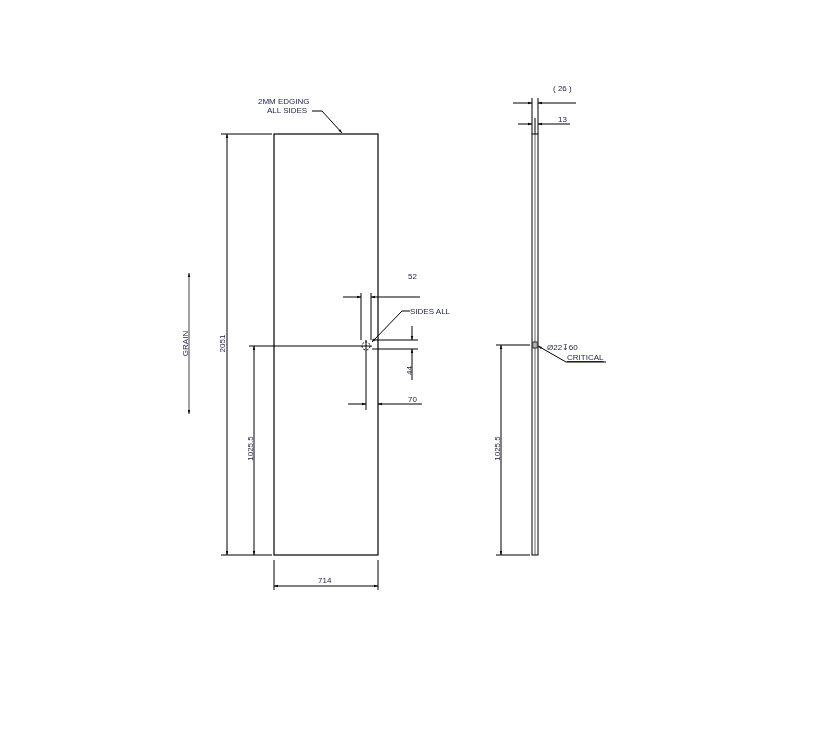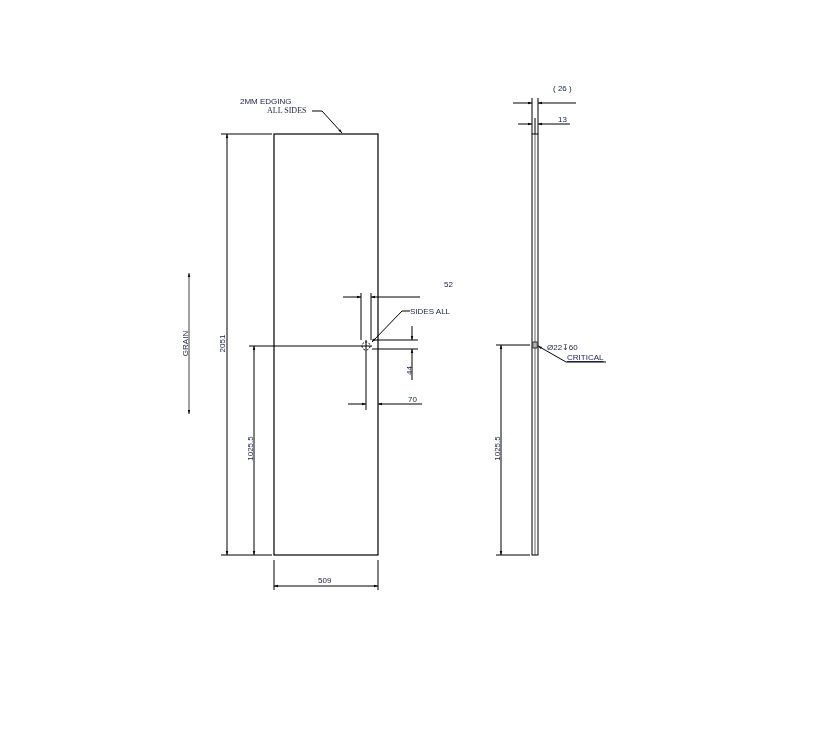--- a/index.html
+++ b/index.html
@@ -73,29 +73,29 @@
     <line x1="496" y1="345" x2="530" y2="345"></line>
     <line x1="496" y1="555" x2="530" y2="555"></line>
     <line x1="501" y1="345" x2="501" y2="555" marker-start="url(#arr)" marker-end="url(#arr)"></line>
 
     <rect x="533" y="342" width="4" height="6" stroke-width="0.8"></rect>
 
     <polyline points="606,362 566,362 538,346" marker-end="url(#arr)"></polyline>
   </g>
 </svg>
 
-<div class="lbl" style="left:240px;top:97px;">2MM EDGING</div>
-<div class="lbl" style="left:267px;top:106px;font-family:Liberation Serif, serif;">ALL SIDES</div>
+<div class="lbl" style="left:258px;top:97px;">2MM EDGING</div>
+<div class="lbl" style="left:267px;top:106px;">ALL SIDES</div>
 
 <div class="lbl vert" style="left:170px;top:339px;width:30px;text-align:center;">GRAIN</div>
 <div class="lbl vert" style="left:207px;top:339px;width:30px;text-align:center;">2051</div>
 <div class="lbl vert" style="left:230px;top:444px;width:40px;text-align:center;">1025.5</div>
-<div class="lbl" style="left:318px;top:576px;">509</div>
+<div class="lbl" style="left:318px;top:576px;">714</div>
 
-<div class="lbl" style="left:408px;top:280px;margin-left:36px;">52</div>
+<div class="lbl" style="left:408px;top:272px;">52</div>
 <div class="lbl" style="left:410px;top:307px;">SIDES ALL</div>
 <div class="lbl vert" style="left:399px;top:366px;width:20px;text-align:center;">44</div>
 <div class="lbl" style="left:408px;top:395px;">70</div>
 
 <div class="lbl" style="left:553px;top:84px;">( 26 )</div>
 <div class="lbl" style="left:558px;top:115px;">13</div>
 <div class="lbl vert" style="left:477px;top:444px;width:40px;text-align:center;">1025.5</div>
 <div class="lbl" style="left:547px;top:343px;">Ø22↧60</div>
 <div class="lbl" style="left:567px;top:353px;text-decoration:underline;">CRITICAL</div>
 

